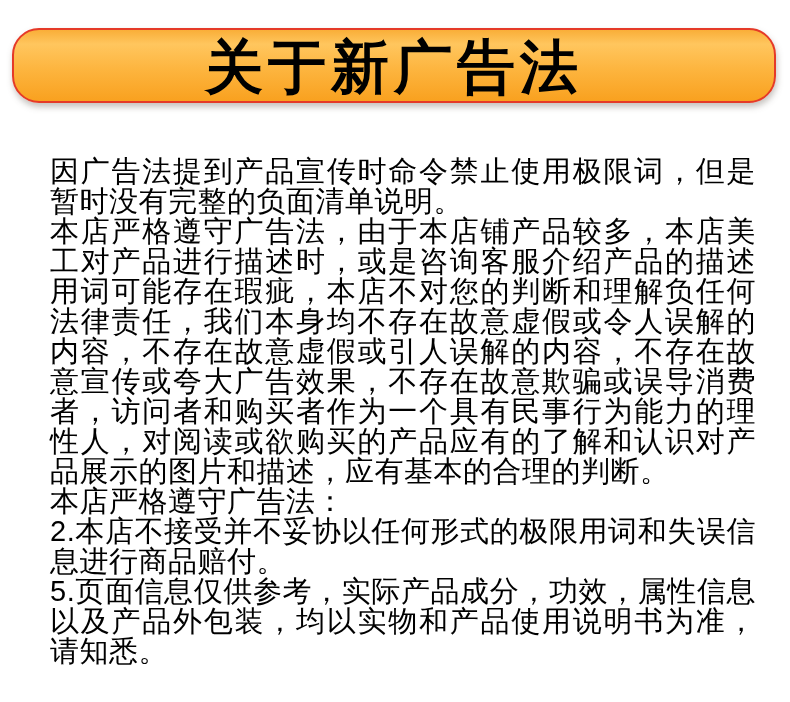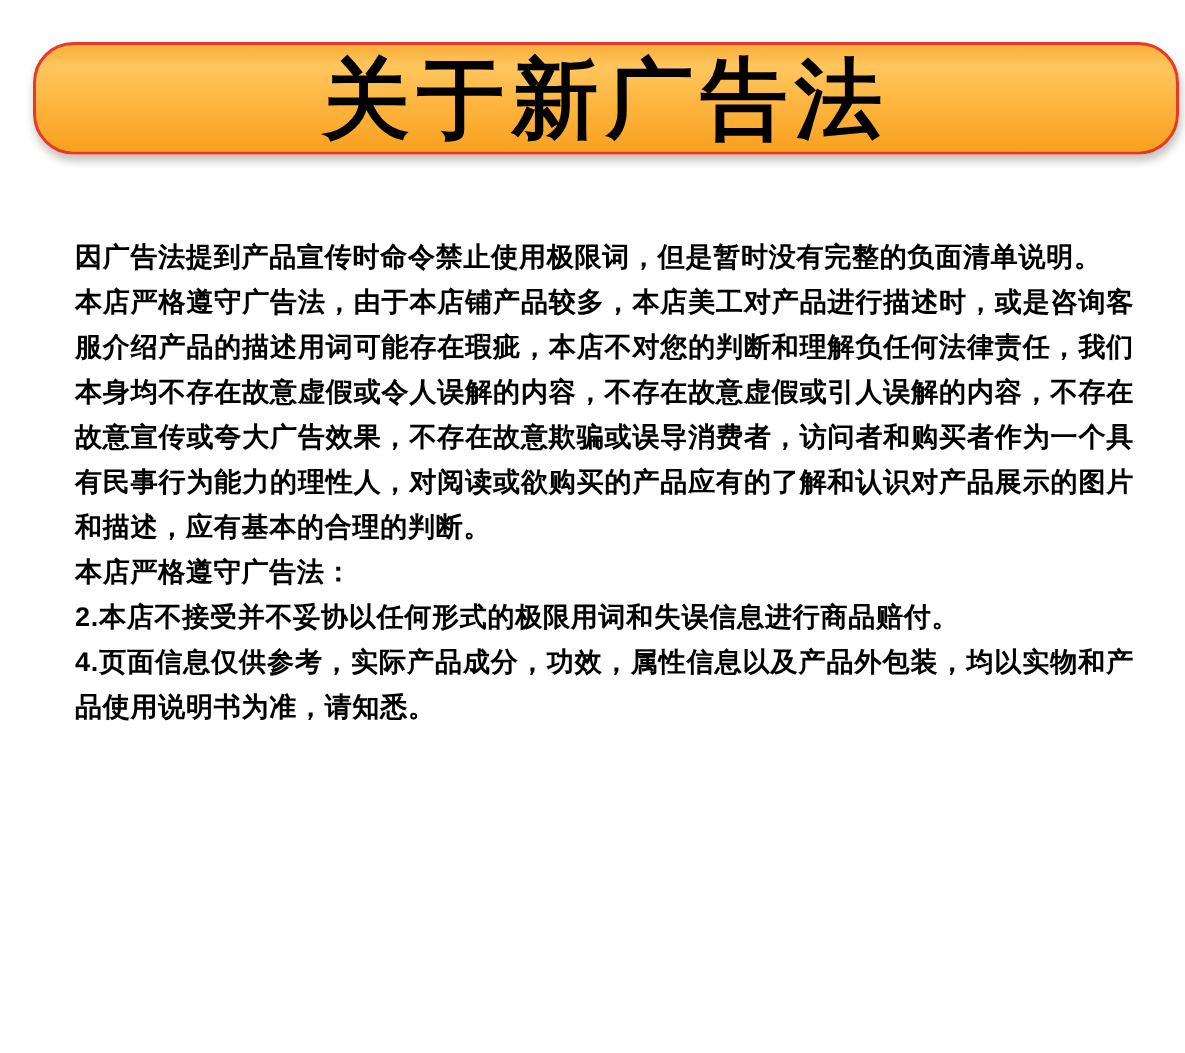--- a/index.html
+++ b/index.html
@@ -10,21 +10,21 @@
   }
   .page {
     position: relative;
     width: 790px;
     height: 702px;
     background: #ffffff;
     overflow: hidden;
   }
   .banner {
     position: absolute;
-    left: 22px;
+    left: 12px;
     top: 28px;
     width: 760px;
     height: 71px;
     border: 2px solid #e53a28;
     border-radius: 27px;
     background: linear-gradient(180deg, #f9ae38 0%, #ffc65e 20%, #fdb53f 55%, #f9a11f 100%);
     box-shadow: 1px 4px 6px rgba(90, 80, 70, 0.35);
     display: flex;
     align-items: center;
     justify-content: center;
@@ -38,23 +38,23 @@
     letter-spacing: 5px;
     white-space: nowrap;
     padding-top: 2px;
   }
   .content {
     position: absolute;
     left: 50px;
     top: 156px;
     width: 706px;
     color: #000000;
-    font-size: 18px;
+    font-size: 29px;
     line-height: 30px;
-    font-weight: 700;
+    font-weight: 400;
     text-align: justify;
     letter-spacing: 0.5px;
   }
   .content p {
     margin: 0;
     padding: 0;
   }
 </style>
 </head>
 <body>
@@ -63,16 +63,16 @@
 
   <div class="banner">
     <h1 class="banner-title">关于新广告法</h1>
   </div>
 
   <main class="content">
     <p>因广告法提到产品宣传时命令禁止使用极限词，但是暂时没有完整的负面清单说明。</p>
     <p>本店严格遵守广告法，由于本店铺产品较多，本店美工对产品进行描述时，或是咨询客服介绍产品的描述用词可能存在瑕疵，本店不对您的判断和理解负任何法律责任，我们本身均不存在故意虚假或令人误解的内容，不存在故意虚假或引人误解的内容，不存在故意宣传或夸大广告效果，不存在故意欺骗或误导消费者，访问者和购买者作为一个具有民事行为能力的理性人，对阅读或欲购买的产品应有的了解和认识对产品展示的图片和描述，应有基本的合理的判断。</p>
     <p>本店严格遵守广告法：</p>
     <p>2.本店不接受并不妥协以任何形式的极限用词和失误信息进行商品赔付。</p>
-    <p>4.页面信息仅供参考，实际产品成分，功效，属性信息以及产品外包装，均以实物和产品使用说明书为准，请知悉。</p>
+    <p>5.页面信息仅供参考，实际产品成分，功效，属性信息以及产品外包装，均以实物和产品使用说明书为准，请知悉。</p>
   </main>
 
 </div>
 
 </body></html>

